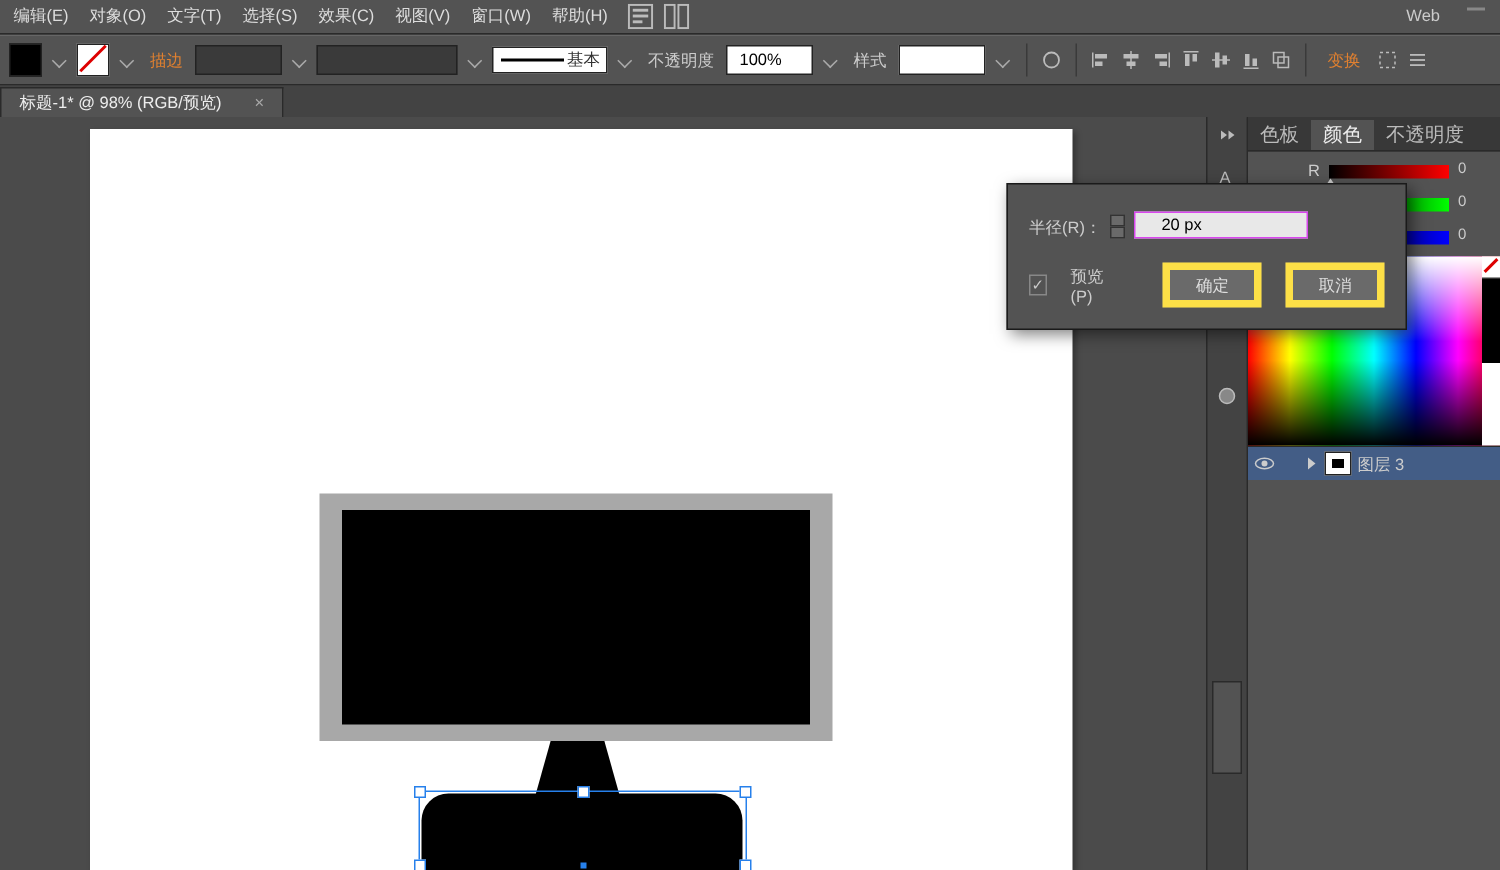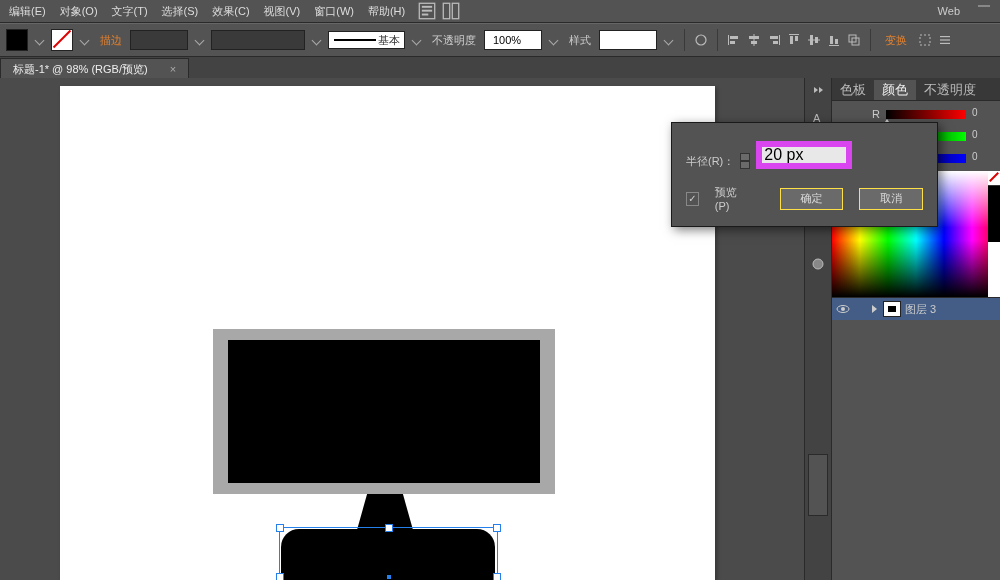--- a/index.html
+++ b/index.html
@@ -80,24 +80,24 @@
 .layer-thumb::after{content:"";width:8px;height:6px;background:#000}
 .lockcol{width:12px}
 
 .dialog{position:absolute;left:671px;top:122px;width:265px;background:#535353;border:1px solid #1a1a1a;box-shadow:3px 3px 10px rgba(0,0,0,.5)}
 .dlg-title{height:22px;background:linear-gradient(#bfbfbf,#9f9f9f);color:#222;font-size:11px;line-height:22px;padding:0 8px;border-bottom:1px solid #666}
 .dlg-body{padding:18px 14px 14px 14px}
 .dlg-row{display:flex;align-items:flex-end;gap:6px;margin-bottom:16px}
 .dlg-lbl{color:#ccc}
 .stepper{width:10px;height:16px;display:flex;flex-direction:column}
 .step-btn{flex:1;background:#6a6a6a;border:1px solid #333}
-.dlg-input{width:80px;height:16px;background:#e8e8e8;border:6px solid #d946ef;color:#000;font-size:16px;padding:0 2px}
+.dlg-input{width:80px;height:16px;background:#e8e8e8;border:1px solid #d946ef;color:#000;font-size:11px;padding:0 17px}
 .dlg-btnrow{display:flex;align-items:center;gap:16px}
 .chk{width:12px;height:12px;border:1px solid #888;background:#535353;display:flex;align-items:center;justify-content:center;color:#ccc;font-size:10px}
-.dlg-btn{width:69px;height:20px;background:#6a6a6a;border:1px solid #fde047;color:#ddd;display:flex;align-items:center;justify-content:center}
+.dlg-btn{width:69px;height:20px;background:#6a6a6a;border:5px solid #fde047;color:#ddd;display:flex;align-items:center;justify-content:center}
 </style>
 </head>
 <body>
 
 <div class="menubar">
   <div class="menuitem">编辑(E)</div>
   <div class="menuitem">对象(O)</div>
   <div class="menuitem">文字(T)</div>
   <div class="menuitem">选择(S)</div>
   <div class="menuitem">效果(C)</div>

